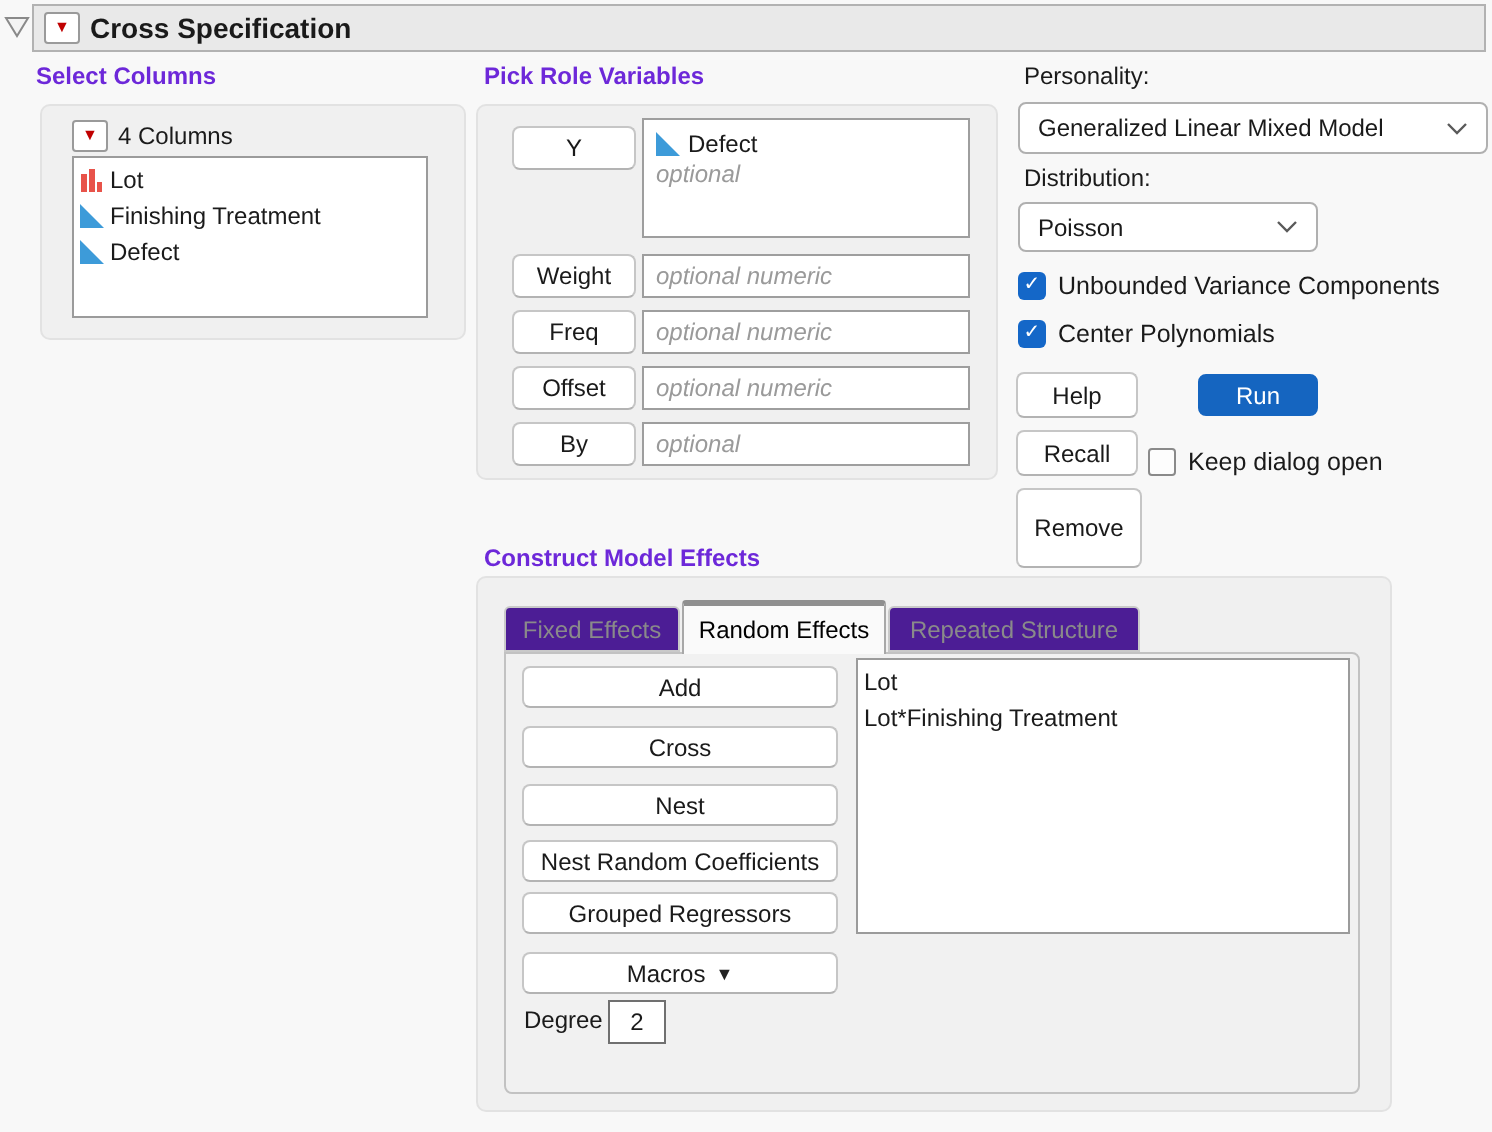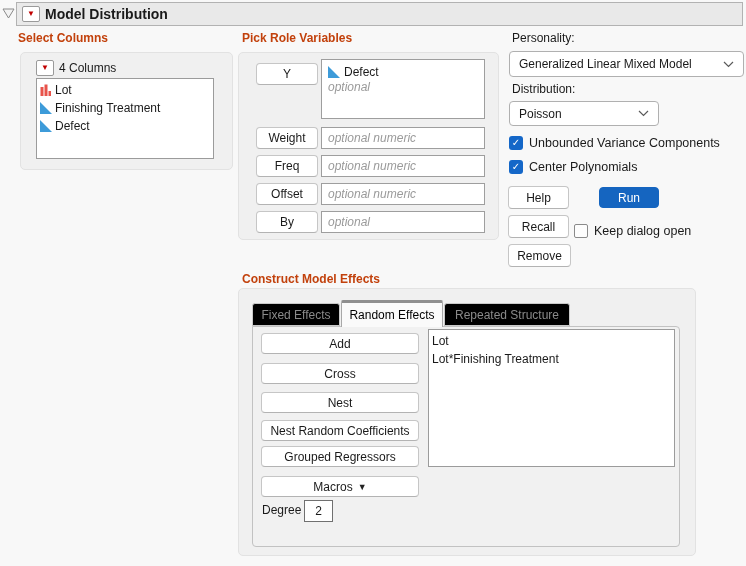--- a/index.html
+++ b/index.html
@@ -10,21 +10,21 @@
   
   .titlebar { left:16px; top:2px; width:727px; height:24px; background:#e9e9e9;
               border:1px solid #b2b2b2; display:flex; align-items:center; padding-left:5px; }
   .redmenu-btn { width:16px; height:14px; background:#fff; border:1px solid #9a9a9a;
                  border-radius:2px; display:flex; align-items:center; justify-content:center; flex:0 0 auto; }
   .redmenu-btn .tri { color:#c00000; font-size:8px; line-height:8px; }
   .title-text { font-weight:bold; font-size:14px; margin-left:5px; white-space:nowrap; }
   .disclosure { left:2px; top:8px; }
 
   
-  .section-label { font-weight:bold; font-size:12px; color:#c2410c; white-space:nowrap; }
+  .section-label { font-weight:bold; font-size:12px; color:#6d28d9; white-space:nowrap; }
   .plain-label { font-size:12px; white-space:nowrap; }
 
   
   .panel { background:#f0f0f0; border:1px solid #e2e2e2; border-radius:5px; }
 
   
   .listbox { background:#fff; border:1px solid #9b9b9b; overflow:hidden; }
   .col-row { display:flex; align-items:center; height:18px; padding-left:3px; white-space:nowrap; }
   .col-row .name { margin-left:3px; }
   .placeholder { color:#9a9a9a; font-style:italic; }
@@ -48,21 +48,21 @@
   .checkbox.unchecked { background:#fdfdfd; border:1px solid #8a8a8a; border-radius:2px; }
   .cbrow .cblabel { margin-left:6px; font-size:12.5px; white-space:nowrap; }
 
   
   .btn { background:#fff; border:1px solid #c6c6c6; border-bottom-color:#b3b3b3; border-radius:4px;
          display:flex; align-items:center; justify-content:center; font-size:12px; }
   .btn-primary { background:#1565c0; border:1px solid #1565c0; color:#fff; }
 
   
   .tab { display:flex; align-items:center; justify-content:center; font-size:12px; white-space:nowrap; }
-  .tab-inactive { top:303px; height:23px; background:#000000; border:1px solid #c9c9c9;
+  .tab-inactive { top:303px; height:23px; background:#4c1d95; border:1px solid #c9c9c9;
                   border-radius:3px 3px 0 0; color:#8a8a8a; z-index:1; }
   .tab-active { top:300px; height:27px; background:#fafafa; border:1px solid #a8a8a8; border-bottom:none;
                 border-top:3px solid #8f8f8f; border-radius:2px 2px 0 0; color:#000; z-index:3; }
   .tab-content { left:252px; top:326px; width:428px; height:221px; background:#f1f1f1;
                  border:1px solid #c2c2c2; border-radius:0 4px 4px 4px; z-index:0; }
 
   .effects-list { left:428px; top:329px; width:247px; height:138px; z-index:2; padding:2px 0 0 3px; }
   .effect-item { height:18px; line-height:18px; white-space:nowrap; }
 
   .degree-box { background:#fff; border:1px solid #707070; display:flex; align-items:center;
@@ -75,21 +75,21 @@
 <div class="screen">
 
   <svg class="abs disclosure" width="13" height="11" viewBox="0 0 13 11">
     <path d="M1 1 L12 1 L6.5 10 Z" fill="#f3f3f3" stroke="#8a8a8a" stroke-width="1"></path>
   </svg>
 
   <div class="abs titlebar">
     <div class="redmenu-btn">
       <span class="tri">▼</span>
     </div>
-    <span class="title-text">Model Distribution</span>
+    <span class="title-text">Cross Specification</span>
   </div>
 
   <div class="abs section-label" style="left:18px; top:31px;">Select Columns</div>
   <div class="abs section-label" style="left:242px; top:31px;">Pick Role Variables</div>
   <div class="abs plain-label" style="left:512px; top:31px;">Personality:</div>
 
   <div class="abs panel" style="left:20px; top:52px; width:213px; height:118px;">
     <div class="abs" style="left:15px; top:7px; display:flex; align-items:center;">
       <div class="redmenu-btn">
         <span class="tri">▼</span>
@@ -195,21 +195,21 @@
   <div class="abs btn btn-primary" style="left:599px; top:187px; width:60px; height:21px;">
       <span>Run</span>
     </div>
   <div class="abs btn" style="left:508px; top:215px; width:61px; height:23px;">
       <span>Recall</span>
     </div>
   <div class="abs cbrow" style="left:574px; top:224px;">
     <div class="checkbox unchecked"></div>
     <span class="cblabel">Keep dialog open</span>
   </div>
-  <div class="abs btn" style="left:508px; top:244px; width:63px; height:23px;">
+  <div class="abs btn" style="left:508px; top:244px; width:63px; height:40px;">
       <span>Remove</span>
     </div>
 
   <div class="abs section-label" style="left:242px; top:272px;">Construct Model Effects</div>
 
   <div class="abs panel" style="left:238px; top:288px; width:458px; height:268px;"></div>
 
   <div class="abs tab tab-inactive" style="left:252px; width:88px;">
       <span>Fixed Effects</span>
     </div>

